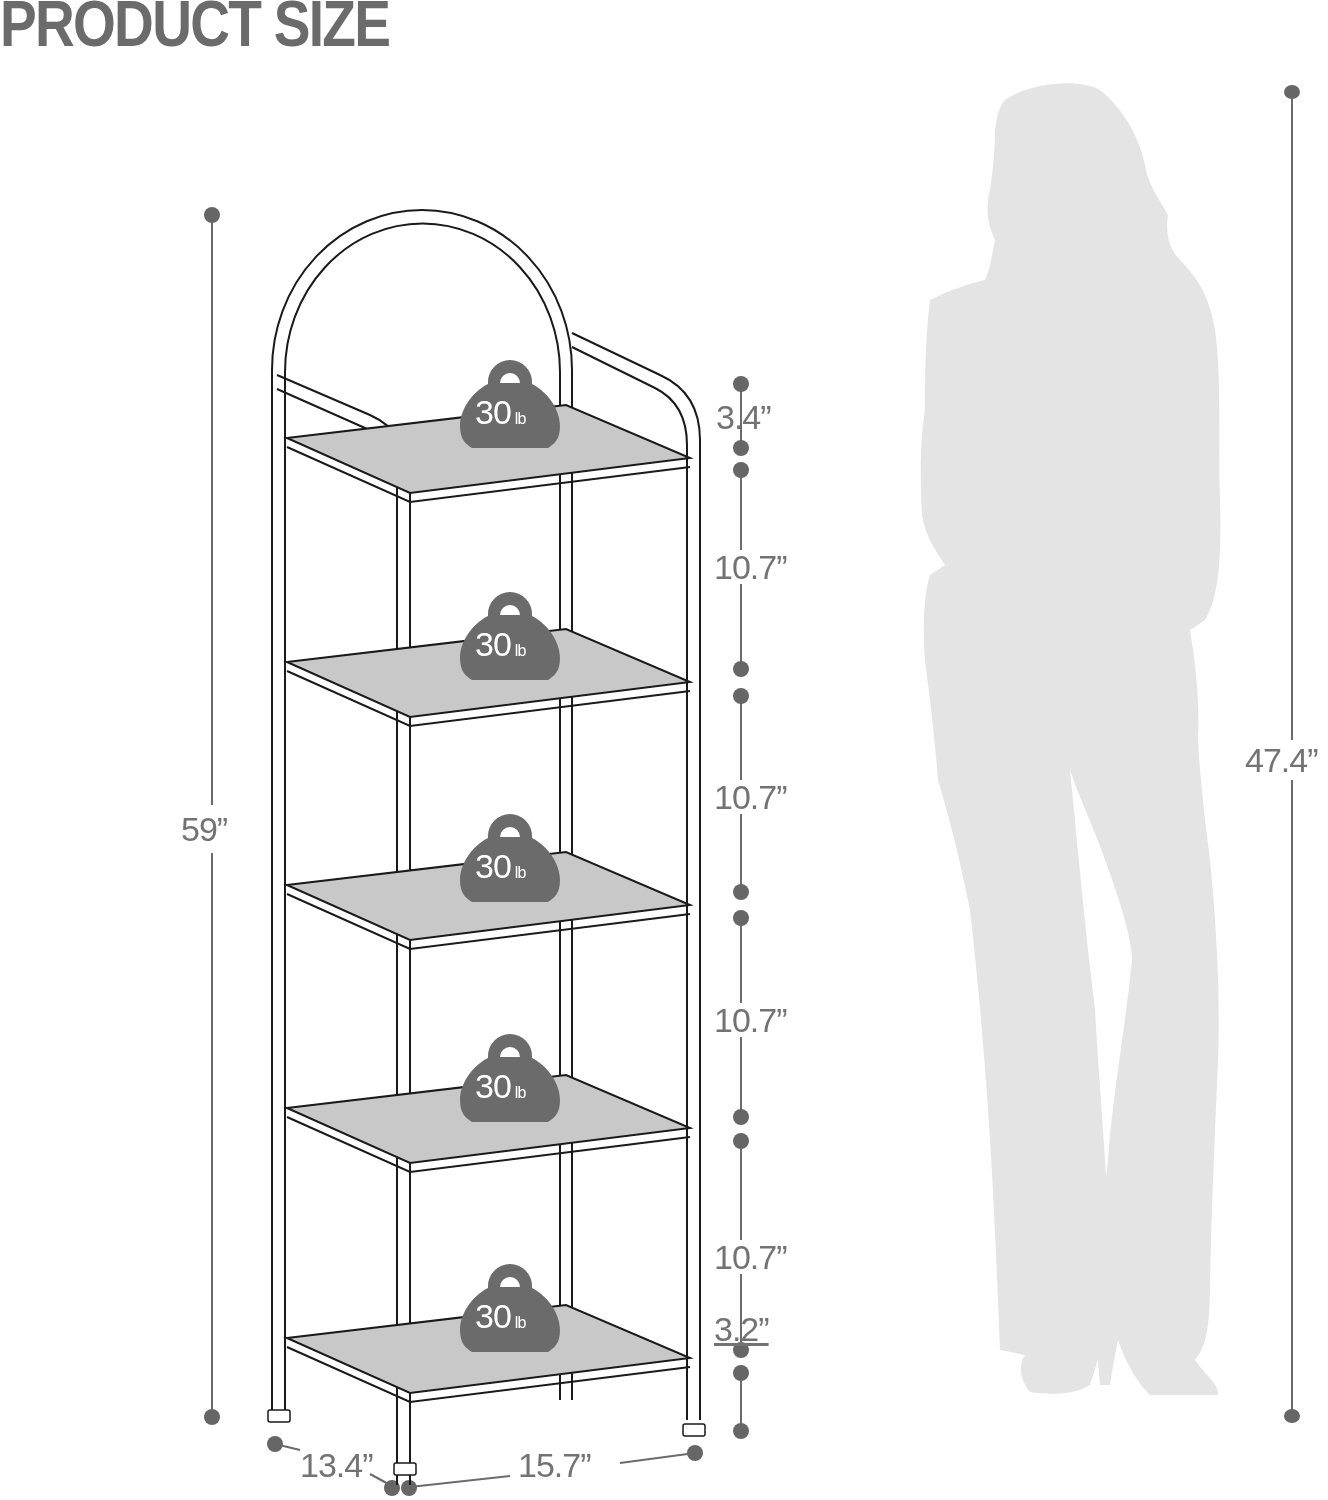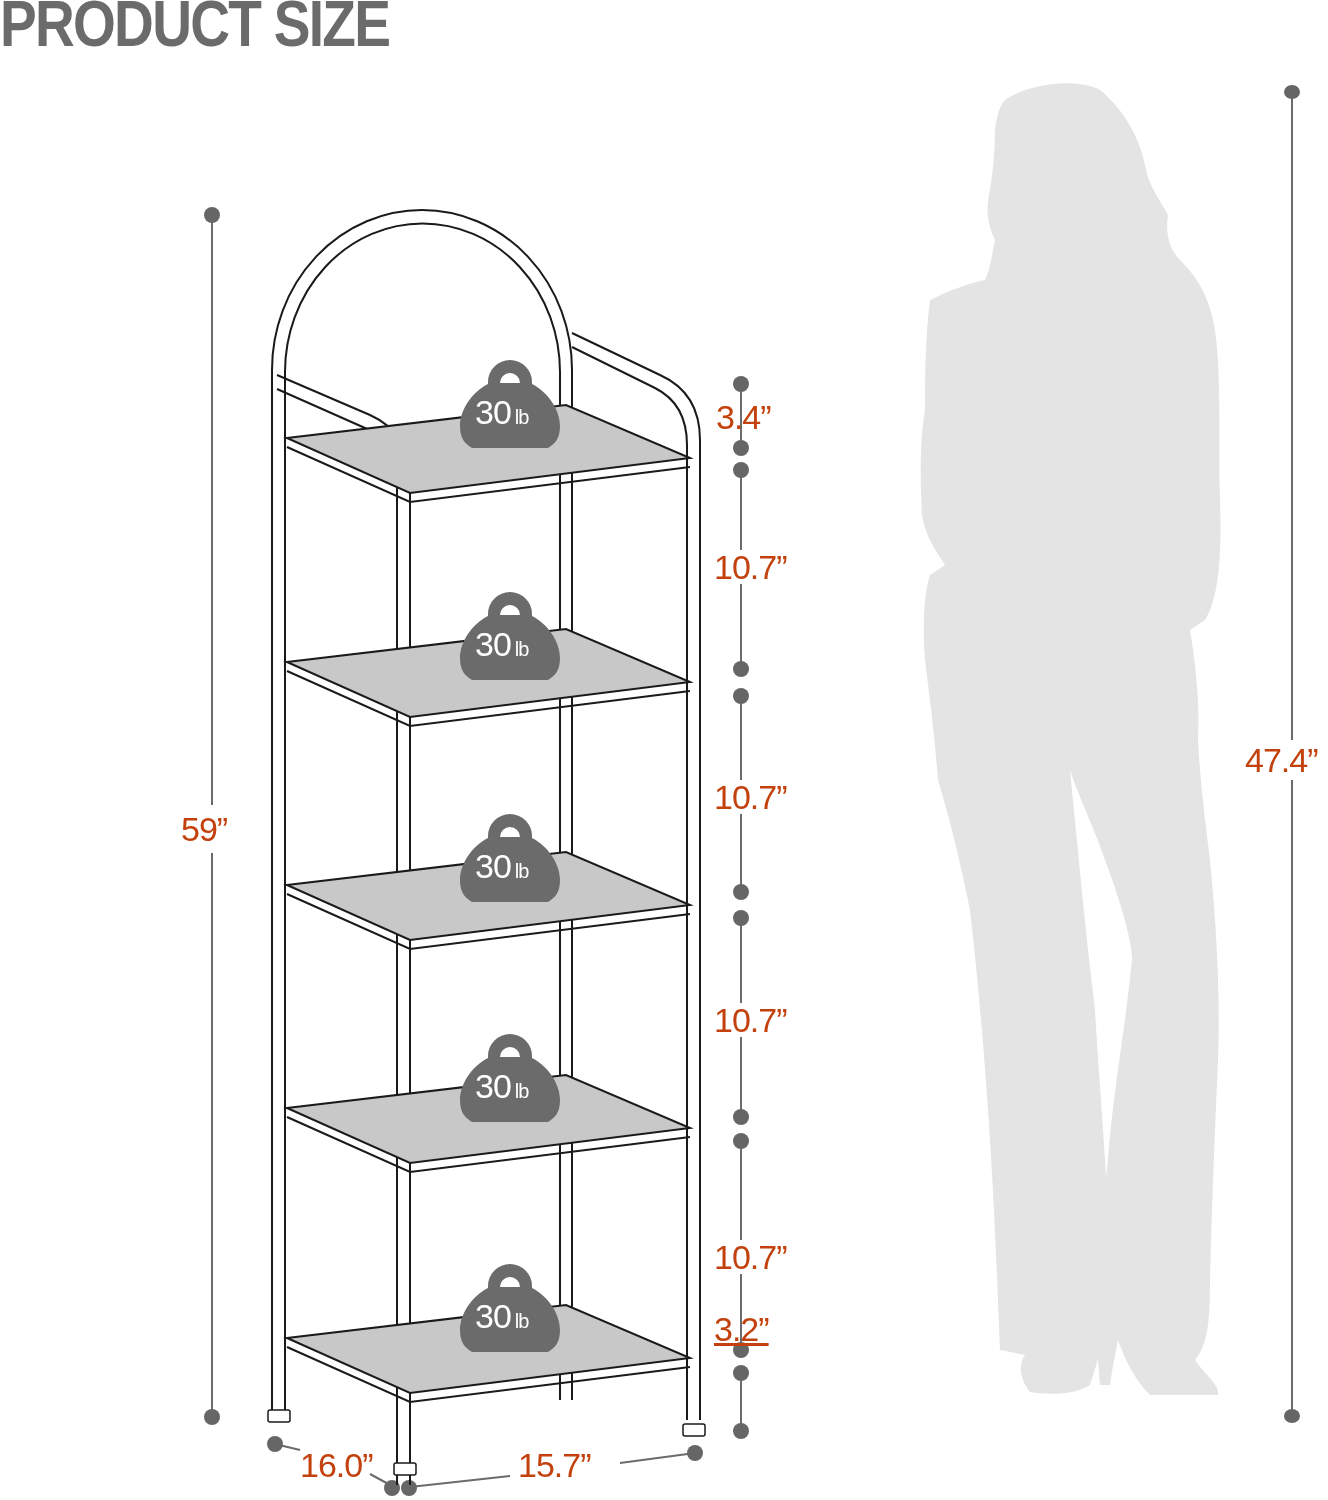--- a/index.html
+++ b/index.html
@@ -3,25 +3,25 @@
 <meta charset="utf-8">
 <style>
   html, body { margin: 0; padding: 0; background: #ffffff; }
   body { width: 1328px; height: 1500px; position: relative; overflow: hidden;
          font-family: "Liberation Sans", sans-serif; }
   .title { position: absolute; left: 0; top: -8px; font-family: "Liberation Sans", sans-serif;
            font-weight: bold; font-size: 64px; color: #6b6b6b; letter-spacing: -2px;
            transform: scaleX(0.86); transform-origin: left top; line-height: 1; margin: 0; }
   svg.canvas { position: absolute; left: 0; top: 0; }
   .dim-label { position: absolute; font-family: "Liberation Sans", sans-serif; font-size: 34px;
-               color: #c2410c; background: #ffffff; line-height: 1; white-space: nowrap;
+               color: #737373; background: #ffffff; line-height: 1; white-space: nowrap;
                letter-spacing: -1px; }
   .weight-label { position: absolute; font-family: "Liberation Sans", sans-serif; color: #ffffff;
                   font-size: 34px; line-height: 1; white-space: nowrap; letter-spacing: -1px; }
-  .weight-label .unit { font-size: 20px; margin-left: 4px; }
+  .weight-label .unit { font-size: 16px; margin-left: 4px; }
 </style>
 </head>
 <body>
 
 <h1 class="title">PRODUCT SIZE</h1>
 
 <svg class="canvas" width="1328" height="1500" viewBox="0 0 1328 1500">
 
   <g fill="#e4e4e4">
     <path d="M1005,100 C1030,82 1080,78 1100,90 C1125,110 1140,140 1145,165 C1148,185 1160,200 1168,215 C1165,235 1170,250 1180,260 C1200,280 1210,300 1215,330
@@ -157,15 +157,15 @@
   <span>30</span><span class="unit">lb</span>
 </div>
 
 <div class="dim-label" style="left:181px; top:812px;">59”</div>
 <div class="dim-label" style="left:716px; top:400px; background:transparent;">3.4”</div>
 <div class="dim-label" style="left:714px; top:550px;">10.7”</div>
 <div class="dim-label" style="left:714px; top:780px;">10.7”</div>
 <div class="dim-label" style="left:714px; top:1003px;">10.7”</div>
 <div class="dim-label" style="left:714px; top:1240px;">10.7”</div>
 <div class="dim-label" style="left:714px; top:1312px; background:transparent;text-decoration:underline;">3.2”</div>
-<div class="dim-label" style="left:300px; top:1448px; background:transparent;">16.0”</div>
+<div class="dim-label" style="left:300px; top:1448px; background:transparent;">13.4”</div>
 <div class="dim-label" style="left:518px; top:1448px;">15.7”</div>
 <div class="dim-label" style="left:1245px; top:743px;">47.4”</div>
 
 </body></html>

